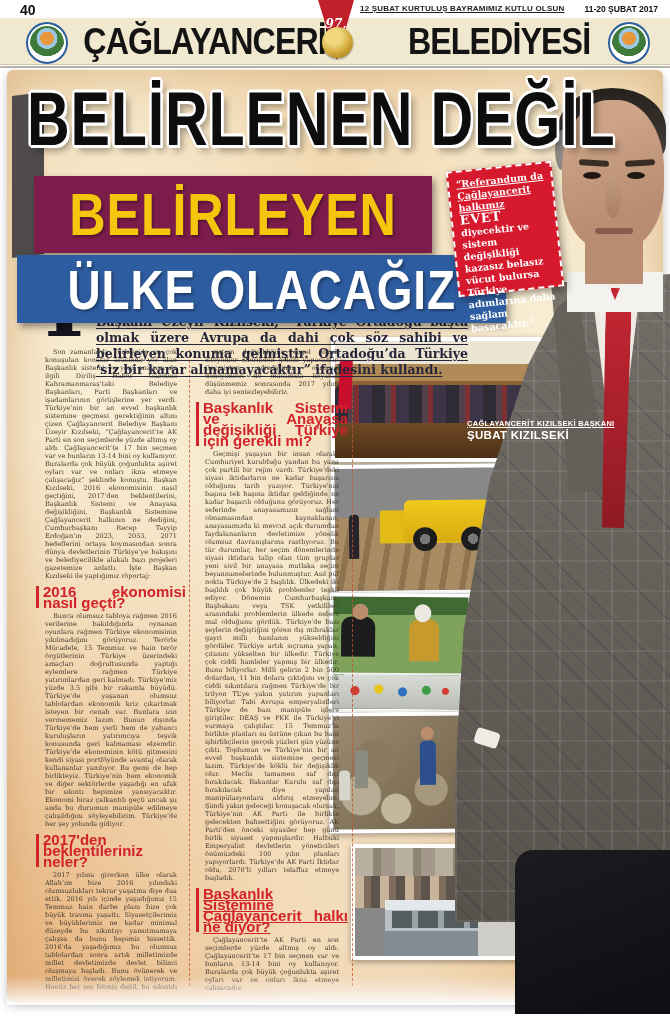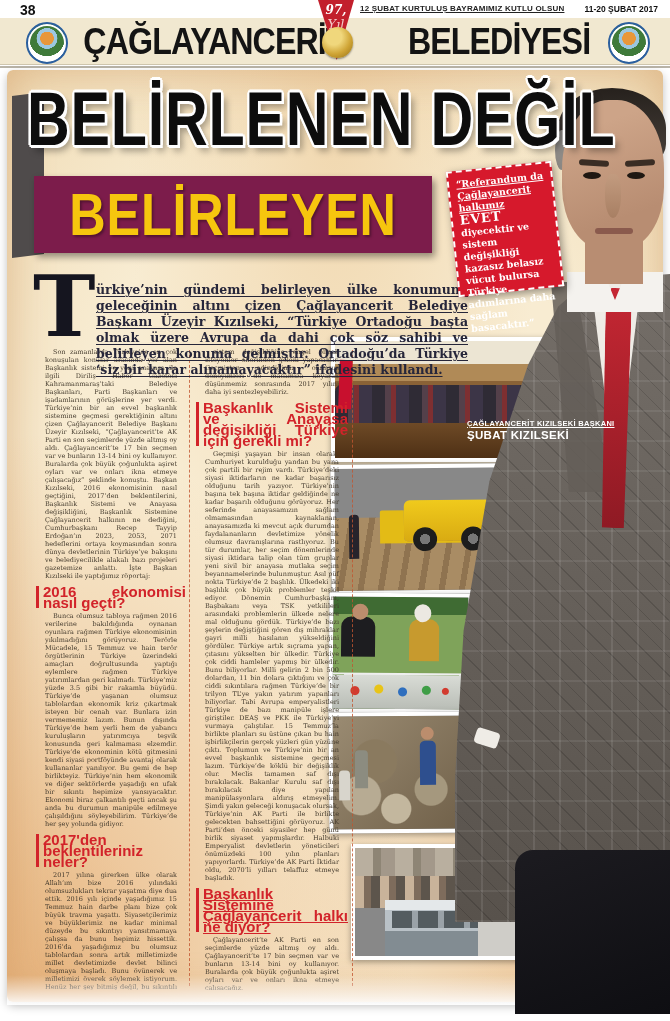--- a/index.html
+++ b/index.html
@@ -19,21 +19,21 @@
               align-items:center;justify-content:center;gap:44px;}
   .mast-title span{font-size:35px;font-weight:900;color:#141414;letter-spacing:-1px;
                    transform:scaleY(1.08) scaleX(.92);white-space:nowrap;}
   .logo{position:absolute;width:38px;height:38px;border-radius:50%;top:22px;
         background:radial-gradient(circle at 50% 38%, #e8973a 0 22%, #9cc7e0 23% 34%, #3f7a3a 35% 58%, #ffffff 59% 72%, #2b5f9e 73% 100%);
         border:2px solid #2b5f9e;box-shadow:0 0 0 2px #fff inset;}
   .logo.left{left:26px;} .logo.right{left:608px;}
   .ribbon{position:absolute;left:318px;top:0;width:36px;height:60px;z-index:3;
           background:#c21f2c;clip-path:polygon(0 0,100% 0,52% 100%);text-align:center;}
   .ribbon .n97{display:block;color:#fff;font-family:"DejaVu Serif",serif;font-style:italic;
-               font-size:12px;font-weight:bold;margin-top:3px;}
+               font-size:12px;font-weight:bold;margin-top:17px;}
   .ribbon .yil{display:block;color:#f3c9c9;font-family:"DejaVu Serif",serif;font-style:italic;
                font-size:13px;}
   .medal{position:absolute;left:322px;top:27px;width:31px;height:31px;border-radius:50%;z-index:4;
          background:radial-gradient(circle at 38% 32%, #f0d77c 0 28%, #cfa435 60%, #8f6c14 100%);
          box-shadow:0 1px 2px rgba(0,0,0,.45);}
   .rule{position:absolute;left:0;top:66px;width:670px;height:2px;background:#b9b4a8;}
 
   
   .sheet{position:absolute;left:7px;top:70px;width:656px;height:932px;border-radius:6px;
      background:
@@ -196,21 +196,21 @@
   .mayor-caption{position:absolute;left:467px;top:419px;z-index:10;color:#fff;}
   .mayor-caption .c1{display:block;font-size:7.5px;font-weight:bold;letter-spacing:.3px;
        text-decoration:underline;}
   .mayor-caption .c2{display:block;font-size:11.5px;font-weight:900;letter-spacing:.3px;margin-top:1px;}
 </style>
 </head>
 <body>
 
 <div id="page">
 
-  <div class="pagenum">38</div>
+  <div class="pagenum">40</div>
   <div class="slogan">12 ŞUBAT KURTULUŞ BAYRAMIMIZ KUTLU OLSUN</div>
   <div class="issue-date">11-20 ŞUBAT 2017</div>
 
   <div class="masthead"></div>
   <div class="logo left"></div>
   <div class="logo right"></div>
   <div class="mast-title">
     <span>ÇAĞLAYANCERİT</span>
     <span>BELEDİYESİ</span>
   </div>
@@ -303,20 +303,23 @@
   <div class="mayor-caption">
     <span class="c1">ÇAĞLAYANCERİT KIZILSEKİ BAŞKANI</span>
     <span class="c2">ŞUBAT KIZILSEKİ</span>
   </div>
 
   <div class="slab"></div>
   <div class="hl1">BELİRLENEN DEĞİL</div>
   <div class="hl2-box">
     <span>BELİRLEYEN</span>
   </div>
+  <div class="hl3-box">
+    <span>ÜLKE OLACAĞIZ</span>
+  </div>
 
   <div class="quote">
     <span class="lead">“Referandum da Çağlayancerit halkımız</span>
     <span class="evet">EVET</span>
     <span class="rest">diyecektir ve sistem değişikliği kazasız belasız vücut bulursa Türkiye adımlarına daha sağlam basacaktır.”</span>
   </div>
 
   <div class="dropcap">T</div>
   <div class="intro">ürkiye’nin gündemi belirleyen ülke konumuna geleceğinin altını çizen Çağlayancerit Belediye Başkanı Üzeyir Kızılseki, “Türkiye Ortadoğu başta olmak üzere Avrupa da dahi çok söz sahibi ve belirleyen konuma gelmiştir. Ortadoğu’da Türkiye ‘siz bir karar alınamayacaktır” ifadesini kullandı.</div>
 

